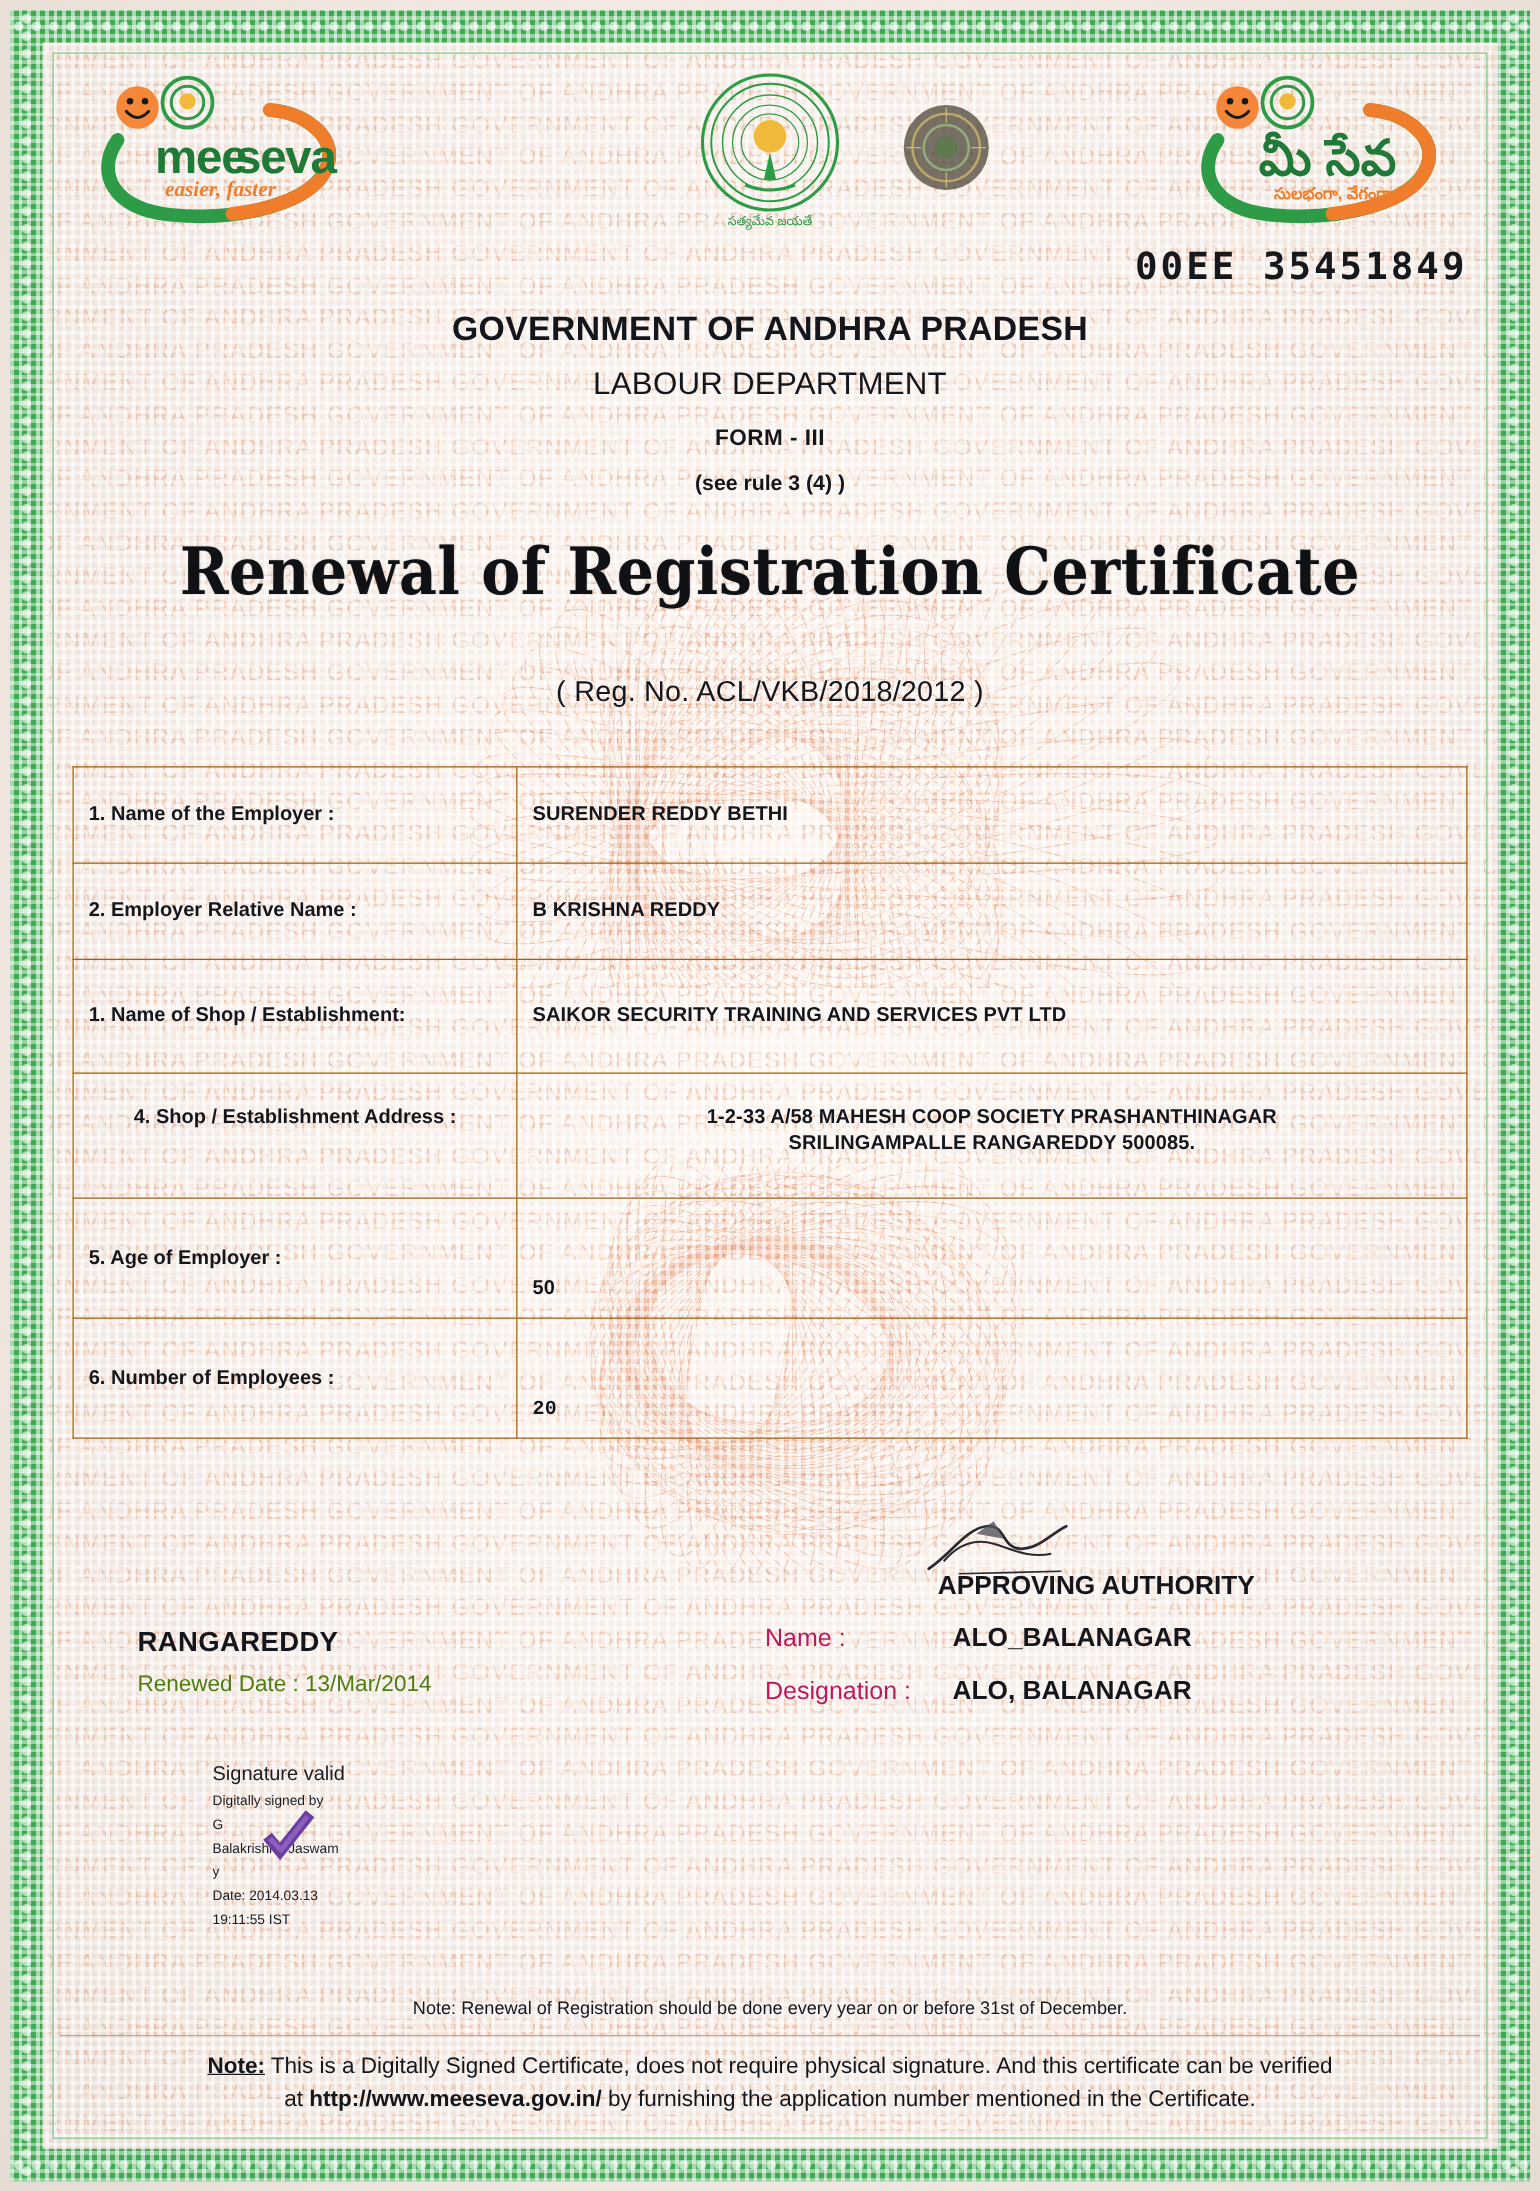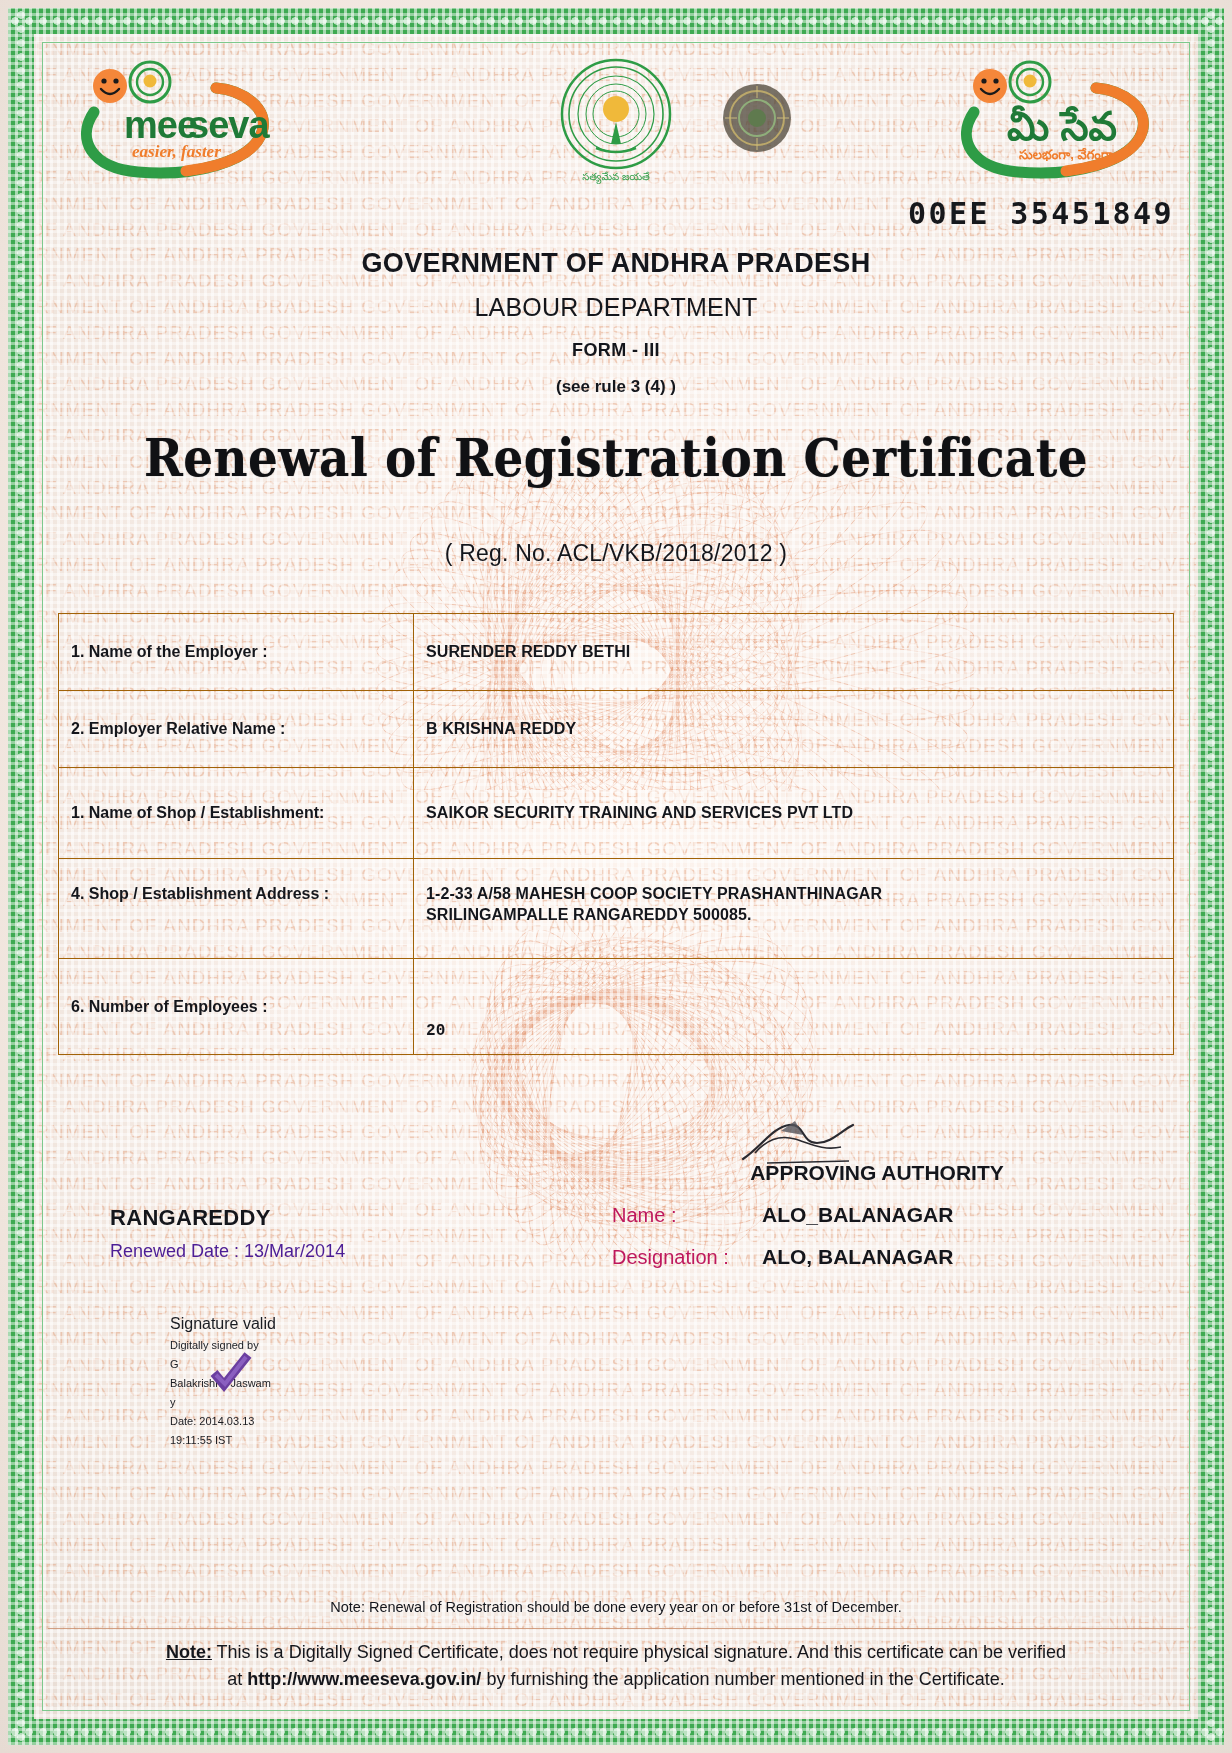--- a/index.html
+++ b/index.html
@@ -121,28 +121,28 @@
     padding:9px 12px;
     font-size:16px;
     color:#14161c;
     vertical-align:middle;
     background:transparent;
   }
   .tbl td.lbl{width:330px;font-weight:bold;}
   .tbl td.val{font-weight:bold;letter-spacing:.1px;}
   .tbl tr.tall td{height:58px;}
   .tbl tr.taller td{height:72px;}
-  .tbl tr.big td{height:64px;vertical-align:top;padding-top:26px;}
+  .tbl tr.big td{height:64px;vertical-align:top;padding-top:26px;text-align:center;}
   .tbl td.val .l2{display:block;margin-top:3px;}
 
   
   .sig-area{position:relative;margin-top:106px;height:250px;}
   .left-block{position:absolute;left:58px;top:44px;}
   .place{font-size:22px;font-weight:bold;color:#14161c;letter-spacing:.3px;}
-  .renewed{font-size:18px;color:#4c1d95;margin-top:10px;}
+  .renewed{font-size:18px;color:#4d7c0f;margin-top:10px;}
 
   .right-block{position:absolute;left:560px;top:0;width:450px;}
   .scribble{position:absolute;left:125px;top:-48px;width:120px;height:56px;}
   .approv{font-size:21px;font-weight:bold;color:#14161c;text-align:center;margin-left:80px;}
   .kv{display:flex;align-items:baseline;margin-top:18px;}
   .kv .k{font-size:20px;color:#be185d;width:150px;}
   .kv .v{font-size:21px;font-weight:bold;color:#14161c;}
 
   
   .dsig{position:absolute;left:118px;top:154px;width:260px;}
@@ -480,20 +480,24 @@
           </tr>
           <tr class="taller">
             <td class="lbl">1. Name of Shop / Establishment:</td>
             <td class="val">SAIKOR SECURITY TRAINING AND SERVICES PVT LTD</td>
           </tr>
           <tr class="big">
             <td class="lbl">4. Shop / Establishment Address :</td>
             <td class="val"><span>1-2-33 A/58 MAHESH COOP SOCIETY PRASHANTHINAGAR</span><span class="l2">SRILINGAMPALLE RANGAREDDY 500085.</span></td>
           </tr>
           <tr class="taller">
+            <td class="lbl">5. Age of Employer :</td>
+            <td class="val" style="vertical-align: bottom; padding-bottom: 14px;">50</td>
+          </tr>
+          <tr class="taller">
             <td class="lbl">6. Number of Employees :</td>
             <td class="val" style="vertical-align: bottom; padding-bottom: 14px; font-family: Liberation Mono, monospace;">20</td>
           </tr>
         </tbody>
     </table>
 
     <div class="sig-area">
 
       <div class="left-block">
         <div class="place">RANGAREDDY</div>

